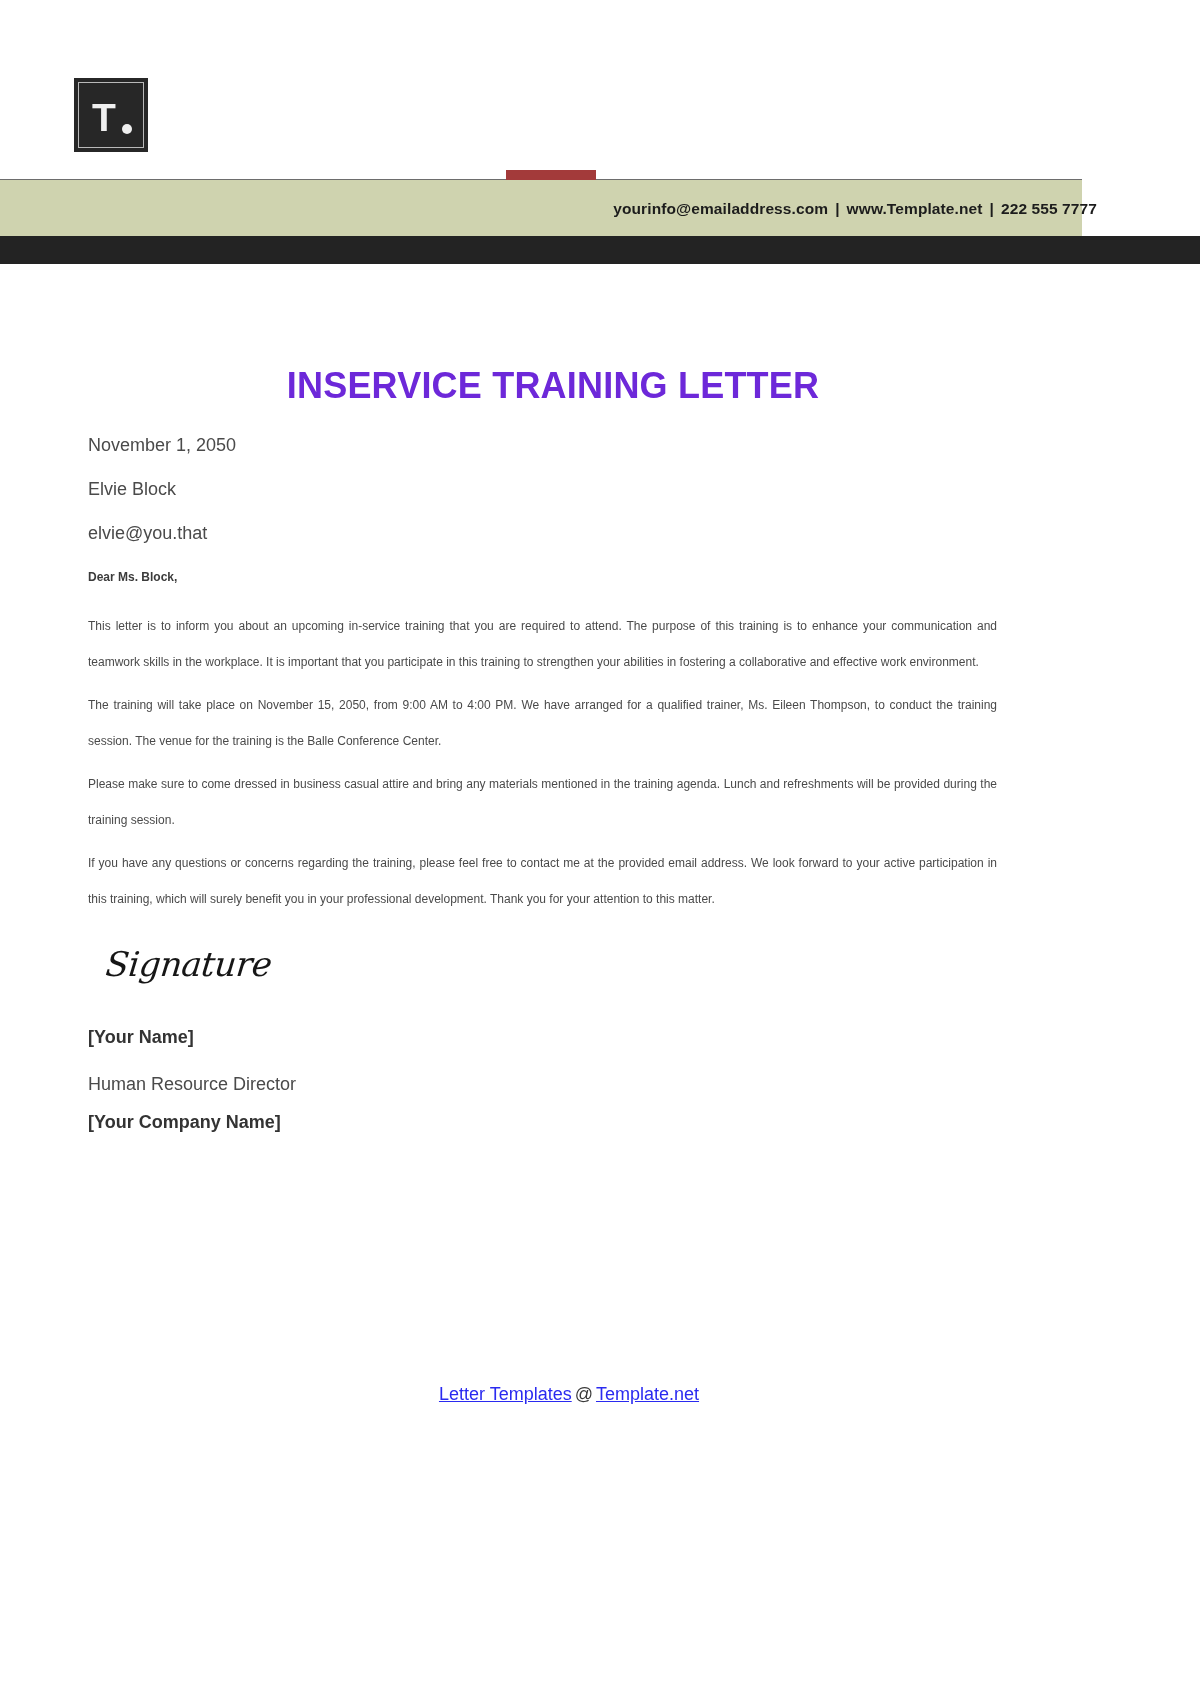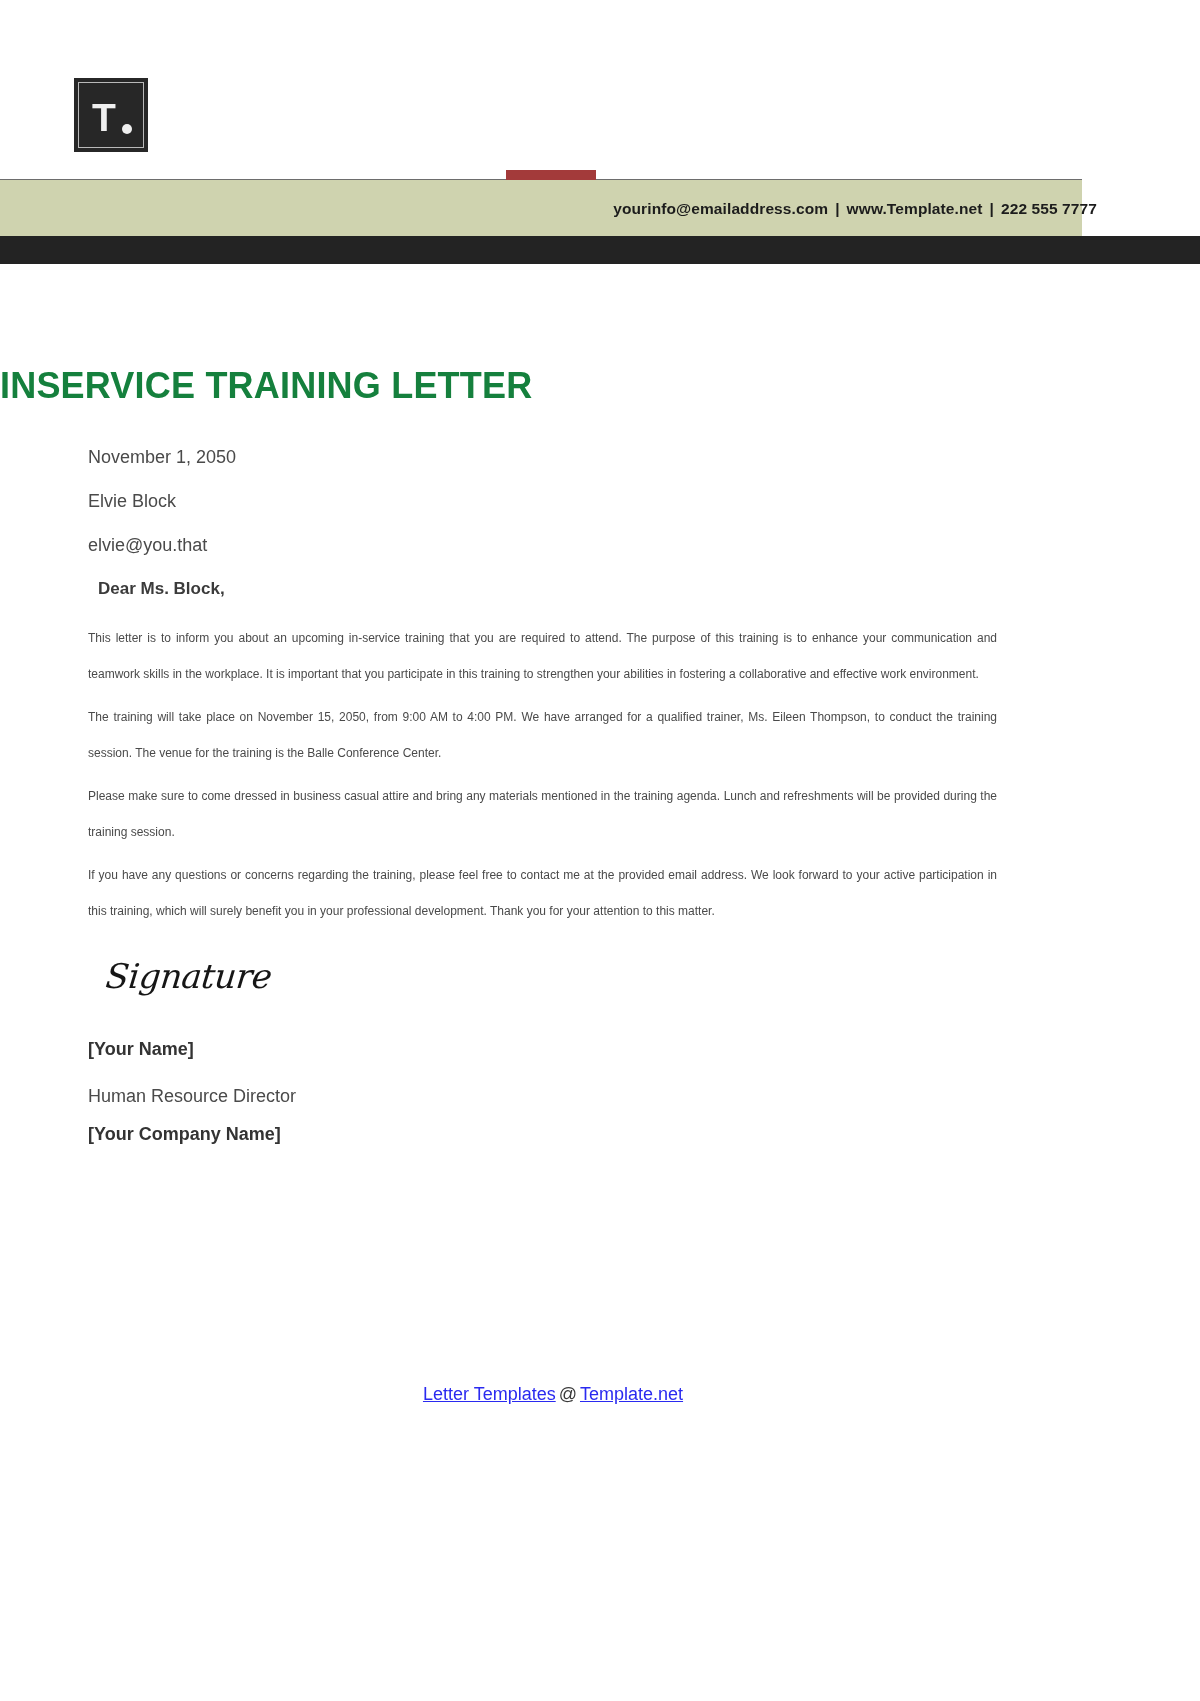--- a/index.html
+++ b/index.html
@@ -102,45 +102,46 @@
     height: 28px;
     background: #232323;
   }
 
   
   .page-title {
     position: absolute;
     left: 0;
     top: 365px;
     width: 1106px;
+    text-align: center;
     font-size: 36px;
     font-weight: bold;
-    color: #15803d;
+    color: #6d28d9;
     letter-spacing: 0.2px;
   }
 
   .letter {
     position: absolute;
     left: 88px;
     top: 434px;
     width: 925px;
     color: #4a4a4a;
     font-size: 18px;
   }
   .meta-line {
-    margin: 12px 0 22px 0;
+    margin: 0 0 22px 0;
     line-height: 22px;
   }
   .meta-line.tight { margin-bottom: 24px; }
 
   .salutation {
-    margin: 0 0 20px 10px;
+    margin: 0 0 20px 0;
     font-weight: bold;
     color: #3b3b3b;
-    font-size: 17px;
+    font-size: 12px;
     line-height: 22px;
   }
   .para {
     margin: 0 16px 7px 0;
     text-align: justify;
     line-height: 36px;
     color: #4a4a4a;
     font-size: 12px;
   }
   .para:last-of-type { margin-bottom: 0; }
@@ -184,20 +185,21 @@
 
   
   .footer {
     position: absolute;
     left: 0;
     top: 1384px;
     width: 1106px;
     text-align: center;
     font-size: 18px;
     color: #3b3b3b;
+    padding-left: 16px;
   }
   .footer a {
     color: #2a2af0;
     text-decoration: underline;
   }
   .footer .at {
     color: #3b3b3b;
     padding: 0 3px;
   }
 </style>

